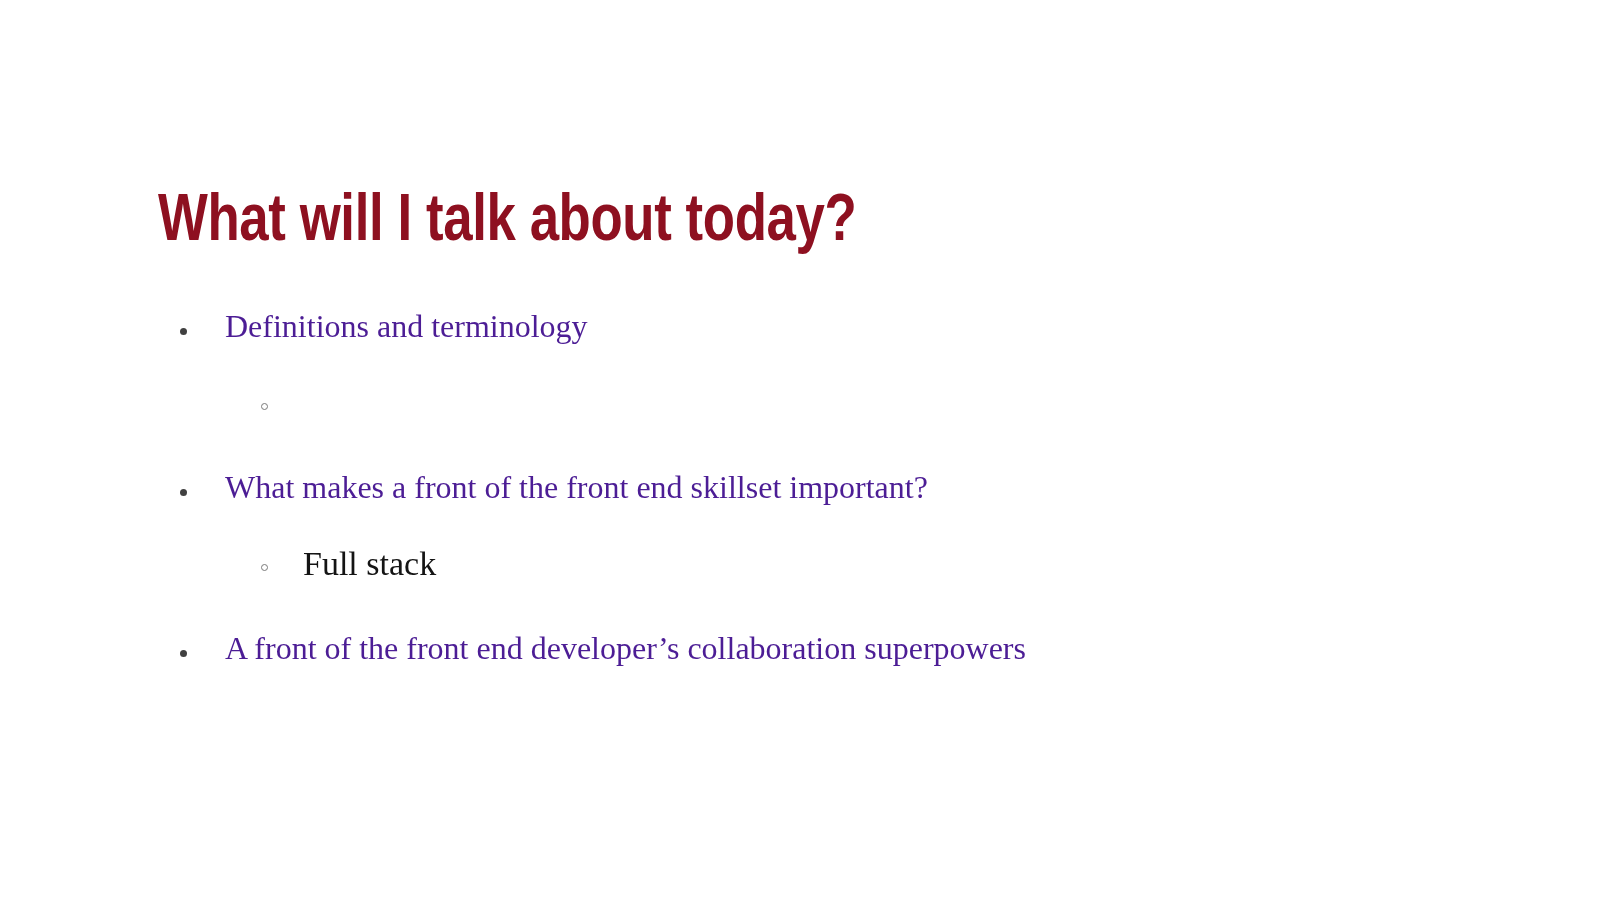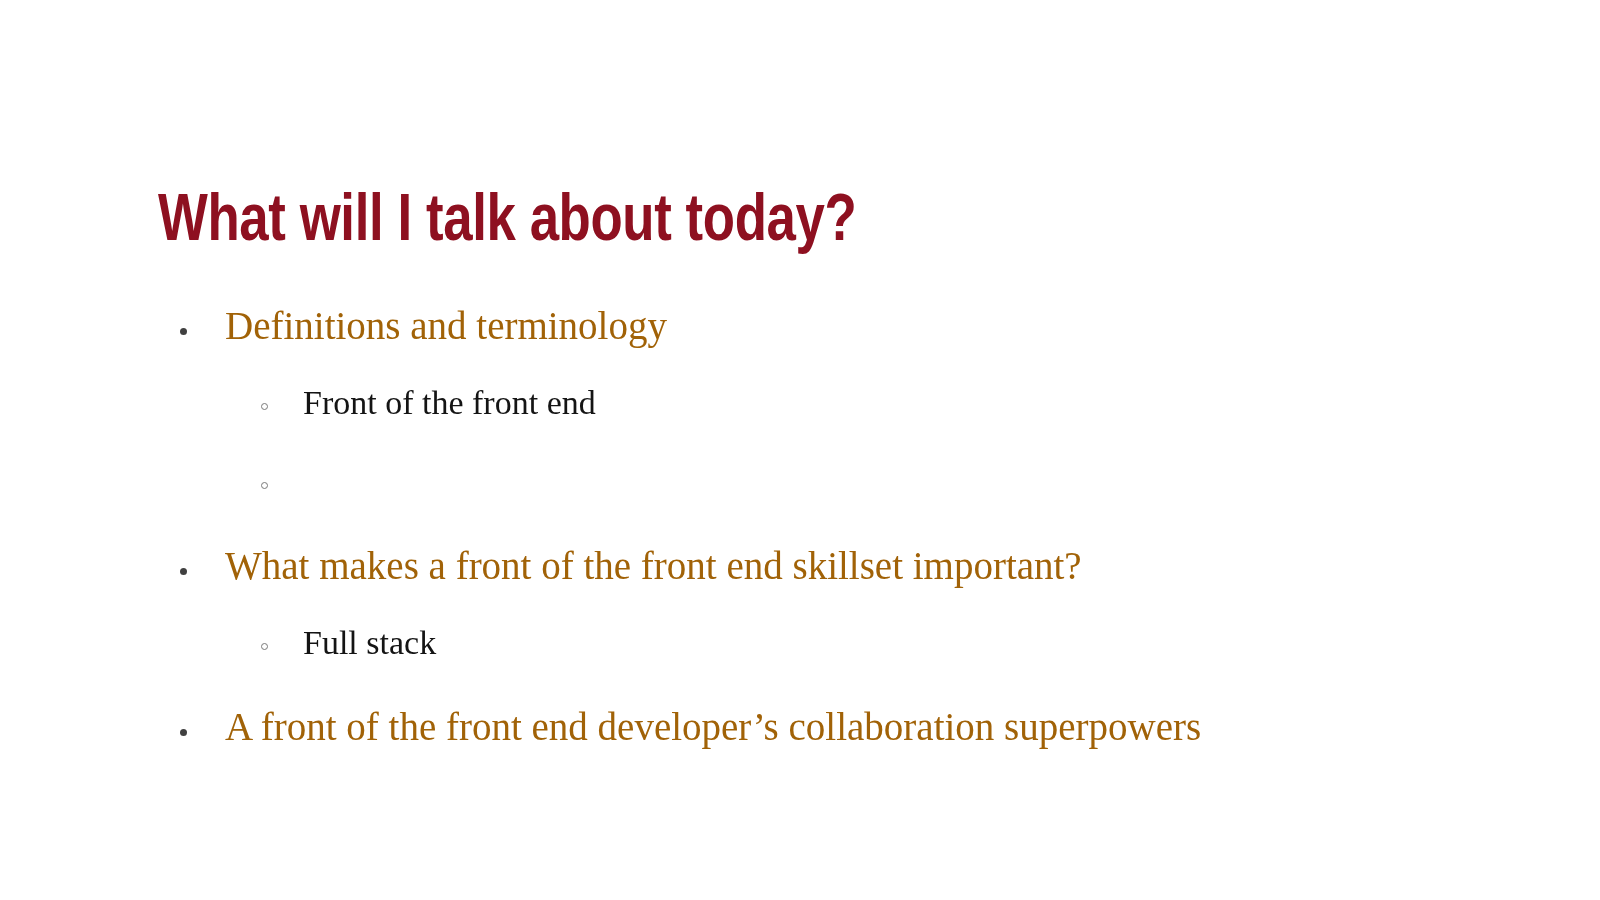--- a/index.html
+++ b/index.html
@@ -67,23 +67,23 @@
     top: 32px;
     width: 7px;
     height: 7px;
     border-radius: 50%;
     background: #404040;
     line-height: 0;
     font-size: 0;
   }
   .lvl1 .btext {
     display: block;
-    font-size: 39px;
+    font-size: 32px;
     line-height: 60px;
-    color: #a16207;
+    color: #4c1d95;
     white-space: nowrap;
   }
 
   
   .lvl2 {
     padding-left: 145px;
     min-height: 68px;
   }
   .lvl2 .marker {
     position: absolute;
@@ -121,24 +121,20 @@
 
   <h1 class="slide-title">What will I talk about today?</h1>
 
   <ul class="outline">
 
     <li class="bullet-row lvl1 row-0">
       <span class="marker"></span>
       <span class="btext">Definitions and terminology</span>
     </li>
 
-    <li class="bullet-row lvl2 row-1">
-      <span class="marker"></span>
-      <span class="btext">Front of the front end</span>
-    </li>
 
     <li class="bullet-row lvl2 row-2">
       <span class="marker"></span>
     </li>
 
     <li class="bullet-row lvl1 row-4">
       <span class="marker"></span>
       <span class="btext">What makes a front of the front end skillset important?</span>
     </li>
 

